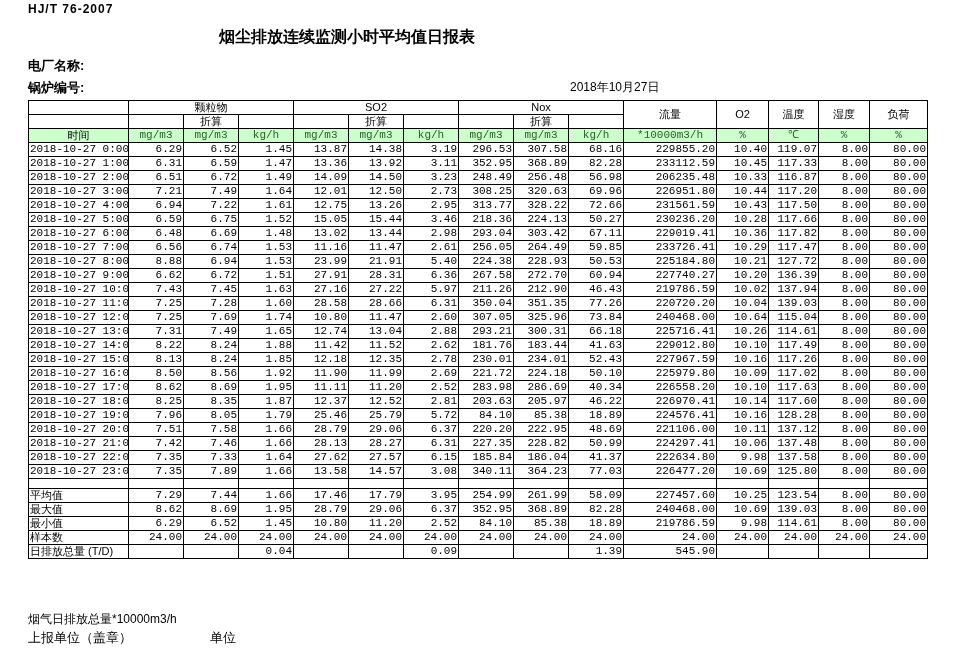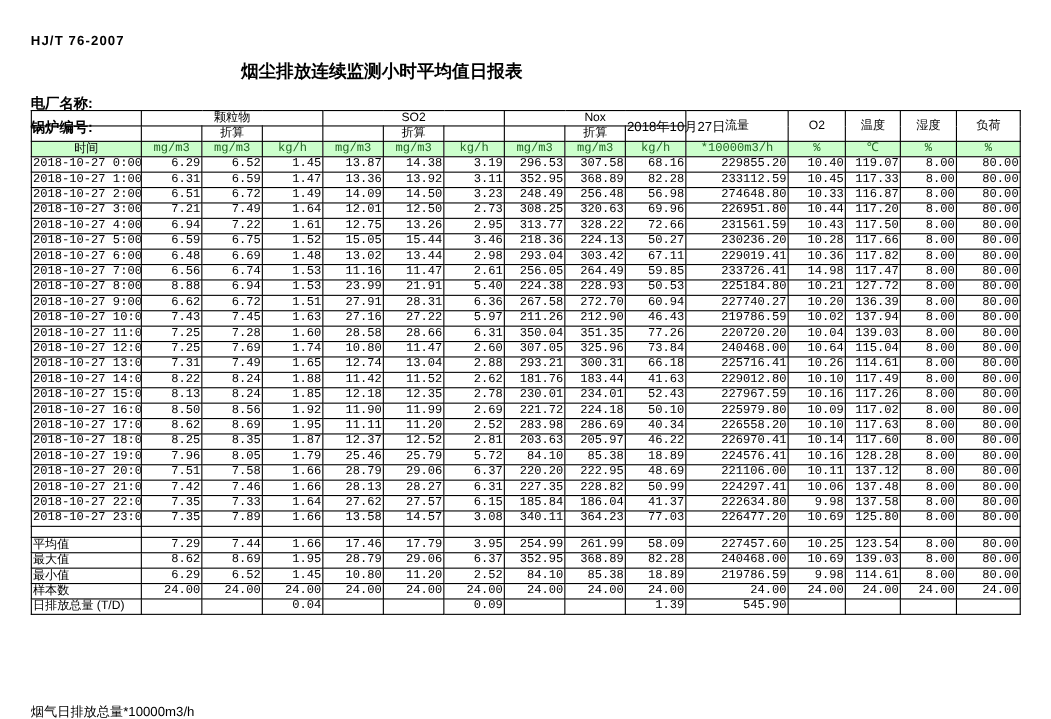--- a/index.html
+++ b/index.html
@@ -3,21 +3,21 @@
 <meta charset="utf-8">
 <style>
   :root { --green-bg:#ccffcc; --unit-color:#226622; --line:#000; }
   * { box-sizing:border-box; }
   html,body { margin:0; padding:0; }
   body {
     width:955px; height:654px; background:#ffffff; color:#000;
     font-family:"Liberation Mono","DejaVu Sans Mono",monospace;
     position:relative; overflow:hidden;
   }
-  .cjk { font-family:"Liberation Sans","DejaVu Sans",sans-serif;margin-top:28px; }
+  .cjk { font-family:"Liberation Sans","DejaVu Sans",sans-serif; }
 
   .hj-label { position:absolute; left:28px; top:2px; font-size:12px; font-weight:bold; letter-spacing:1px; }
   .report-title { position:absolute; left:0; top:27px; width:694px; text-align:center; font-size:16px; font-weight:bold; }
   .plant-label { position:absolute; left:28px; top:57px; font-size:13px; font-weight:bold; }
   .boiler-label { position:absolute; left:28px; top:79px; font-size:13px; font-weight:bold; }
   .report-date { position:absolute; left:570px; top:79px; font-size:12px; }
 
   table.report {
     position:absolute; left:28px; top:100px;
     border-collapse:collapse; table-layout:fixed; width:899px;
@@ -151,21 +151,21 @@
           <td class="time-cell">2018-10-27 2:00</td>
           <td class="num-cell">6.51</td>
           <td class="num-cell">6.72</td>
           <td class="num-cell">1.49</td>
           <td class="num-cell">14.09</td>
           <td class="num-cell">14.50</td>
           <td class="num-cell">3.23</td>
           <td class="num-cell">248.49</td>
           <td class="num-cell">256.48</td>
           <td class="num-cell">56.98</td>
-          <td class="num-cell">274648.80</td>
+          <td class="num-cell">206235.48</td>
           <td class="num-cell">10.33</td>
           <td class="num-cell">116.87</td>
           <td class="num-cell">8.00</td>
           <td class="num-cell">80.00</td>
         </tr>
         <tr>
           <td class="time-cell">2018-10-27 3:00</td>
           <td class="num-cell">7.21</td>
           <td class="num-cell">7.49</td>
           <td class="num-cell">1.64</td>
@@ -237,21 +237,21 @@
           <td class="num-cell">6.56</td>
           <td class="num-cell">6.74</td>
           <td class="num-cell">1.53</td>
           <td class="num-cell">11.16</td>
           <td class="num-cell">11.47</td>
           <td class="num-cell">2.61</td>
           <td class="num-cell">256.05</td>
           <td class="num-cell">264.49</td>
           <td class="num-cell">59.85</td>
           <td class="num-cell">233726.41</td>
-          <td class="num-cell">14.98</td>
+          <td class="num-cell">10.29</td>
           <td class="num-cell">117.47</td>
           <td class="num-cell">8.00</td>
           <td class="num-cell">80.00</td>
         </tr>
         <tr>
           <td class="time-cell">2018-10-27 8:00</td>
           <td class="num-cell">8.88</td>
           <td class="num-cell">6.94</td>
           <td class="num-cell">1.53</td>
           <td class="num-cell">23.99</td>

